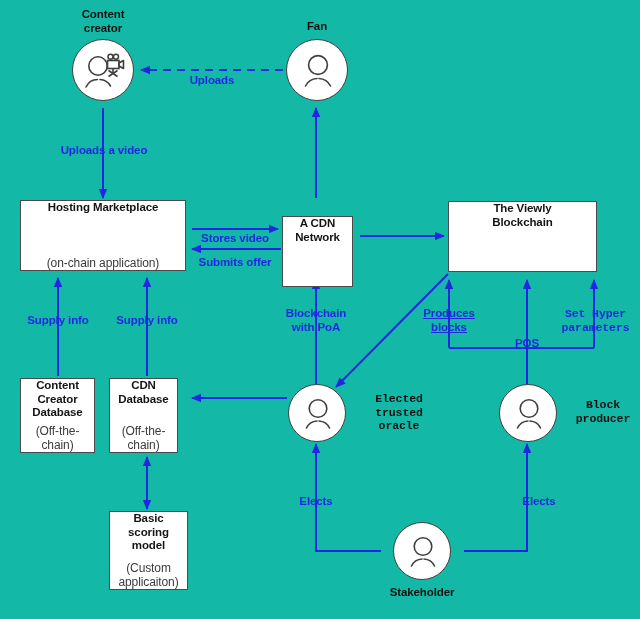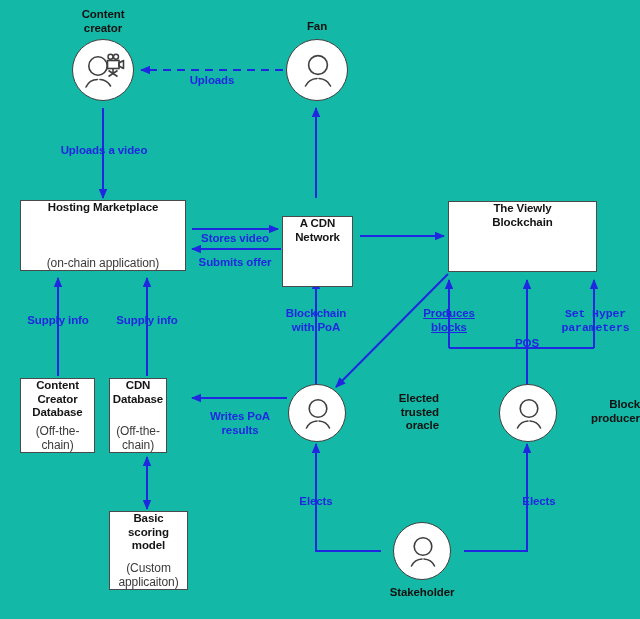--- a/index.html
+++ b/index.html
@@ -64,21 +64,22 @@
     position: absolute;
     font-weight: bold;
     color: #111111;
     font-size: 11.5px;
     line-height: 1.18;
     text-align: center;
     letter-spacing: -0.1px;
     white-space: pre-line;
   }
   .actor-label.left-align {
-    text-align: right;
+    text-align: center;
+    font-family: Liberation Mono, monospace;
   }
   .edge-label {
     position: absolute;
     font-weight: bold;
     color: #1f28e0;
     font-size: 11.5px;
     line-height: 1.2;
     text-align: center;
     letter-spacing: -0.1px;
     white-space: pre-line;
@@ -208,21 +209,21 @@
 Blockchain</div>
   </div>
 
   <div class="node-box" style="left:20px; top:378px; width:75px; height:75px;">
     <div class="node-title" style="white-space: pre-line;">Content
 Creator
 Database</div>
     <div class="node-sub">(Off-the-chain)</div>
   </div>
 
-  <div class="node-box" style="left:109px; top:378px; width:58px; height:75px;">
+  <div class="node-box" style="left:109px; top:378px; width:69px; height:75px;">
     <div class="node-title" style="white-space: pre-line;">CDN
 Database</div>
     <div class="node-sub">(Off-the-chain)</div>
   </div>
 
   <div class="node-box" style="left:109px; top:511px; width:79px; height:79px;">
     <div class="node-title" style="white-space: pre-line;">Basic
 scoring
 model</div>
     <div class="node-sub" style="white-space: pre-line;">(Custom
@@ -246,20 +247,18 @@
 with PoA</div>
 
   <div class="edge-label" style="left:415px; top:307px; width:68px;text-decoration:underline;">Produces
 blocks</div>
 
   <div class="edge-label" style="left:497px; top:314px; width:60px;margin-top:23px;">POS</div>
 
   <div class="edge-label" style="left:558px; top:307px; width:75px;font-family:Liberation Mono, monospace;">Set Hyper
 parameters</div>
 
-  <div class="edge-label" style="left:199px; top:410px; width:82px;">Writes PoA
-results</div>
 
   <div class="edge-label" style="left:272px; top:495px; width:88px;">Elects</div>
 
   <div class="edge-label" style="left:495px; top:495px; width:88px;">Elects</div>
 
 </div>
 
 </body></html>

